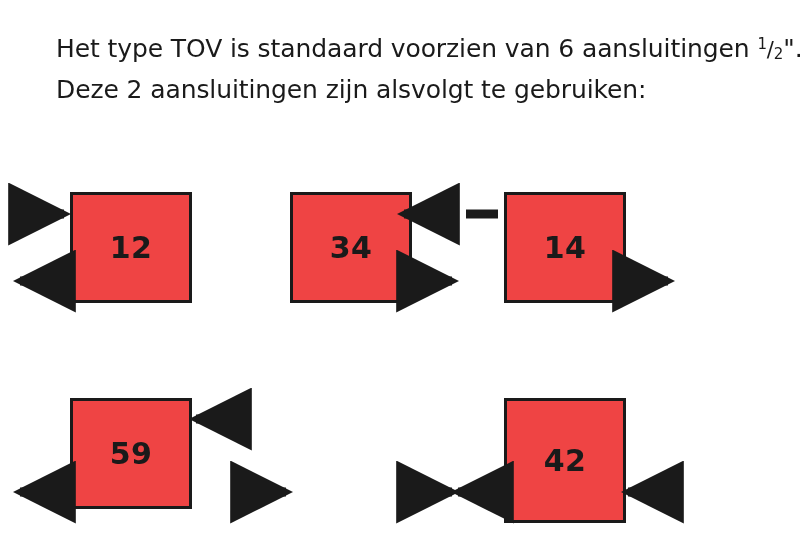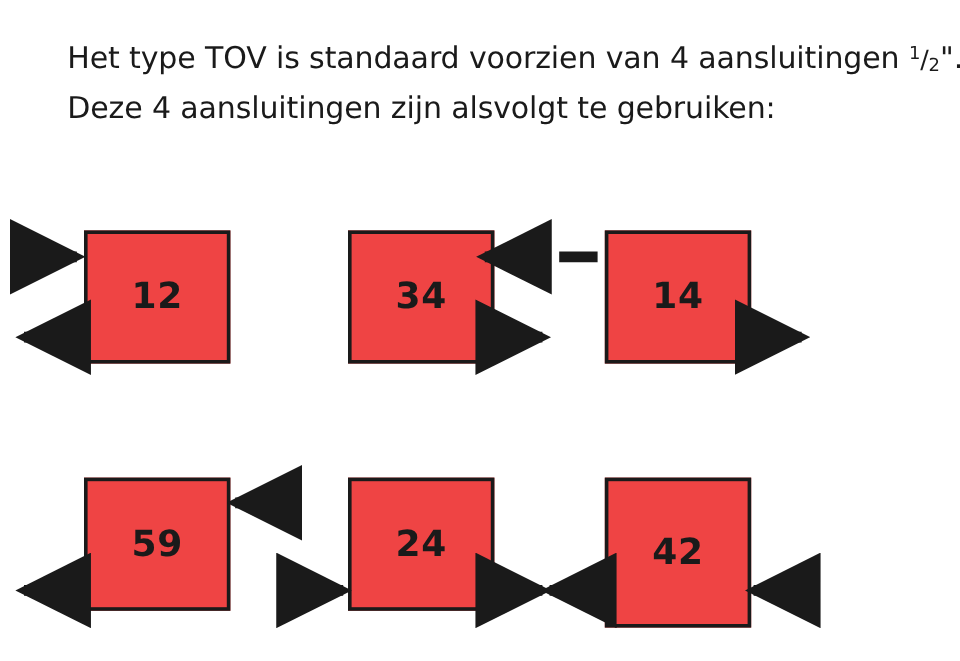--- a/index.html
+++ b/index.html
@@ -89,32 +89,31 @@
     height: 551px;
     pointer-events: none;
   }
 </style>
 </head>
 <body>
 
 <div class="page">
 
   <div class="heading-block">
-    <div class="head-line"><span>Het type TOV is standaard voorzien van 4 aansluitingen </span><span class="frac"><sup>1</sup><span class="slash">/</span><sub>2</sub></span><span>".</span></div>
-    <div class="head-line">Deze 4 aansluitingen zijn alsvolgt te gebruiken:</div>
+    <div class="head-line"><span>Het type TOV is standaard voorzien van 6 aansluitingen </span><span class="frac"><sup>1</sup><span class="slash">/</span><sub>2</sub></span><span>".</span></div>
+    <div class="head-line">Deze 2 aansluitingen zijn alsvolgt te gebruiken:</div>
   </div>
 
   <div class="diagram">
 
     <div class="box" style="left:70px;  top:192px; width:122px; height:111px;">12</div>
     <div class="box" style="left:290px; top:192px; width:122px; height:111px;">34</div>
     <div class="box" style="left:504px; top:192px; width:122px; height:111px;">14</div>
 
     <div class="box" style="left:70px;  top:398px; width:122px; height:111px;">59</div>
-    <div class="box" style="left:290px; top:398px; width:122px; height:111px;">24</div>
     <div class="box" style="left:504px; top:398px; width:122px; height:125px;">42</div>
 
 
     <svg class="arrows" viewBox="0 0 800 551">
       <defs>
         <marker id="ah" markerWidth="7" markerHeight="7" refX="6.2" refY="3.5" orient="auto" markerUnits="strokeWidth">
           <path d="M0,0 L7,3.5 L0,7 z" fill="#1a1a1a"></path>
         </marker>
       </defs>
 

